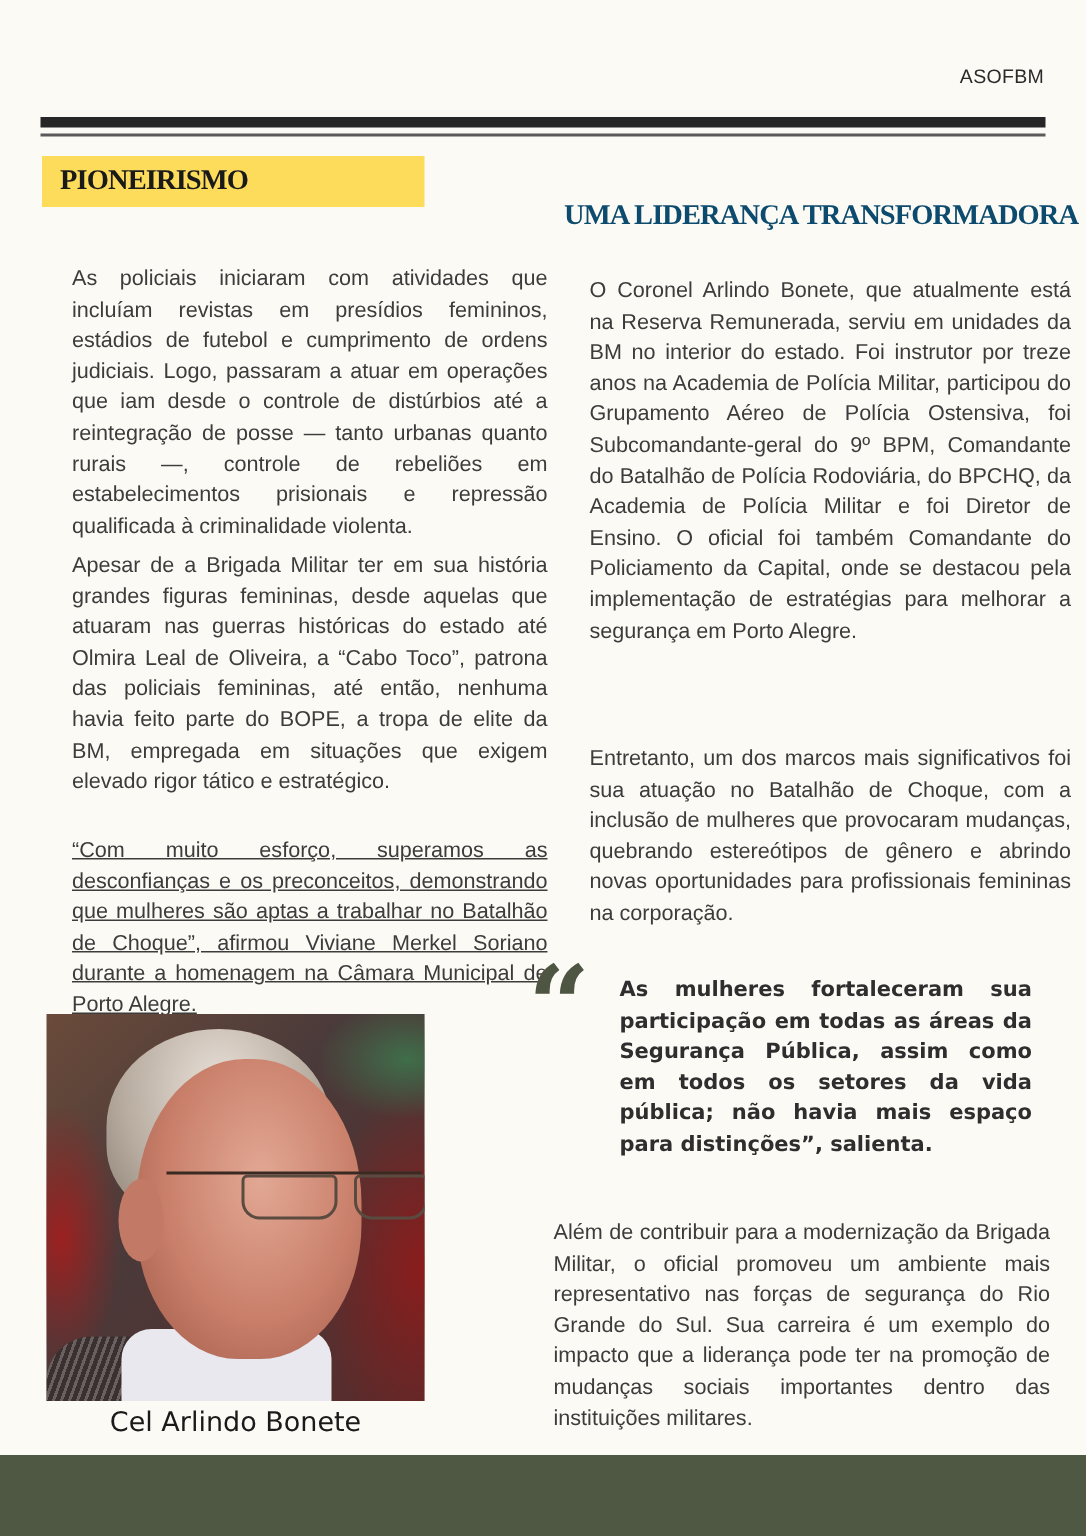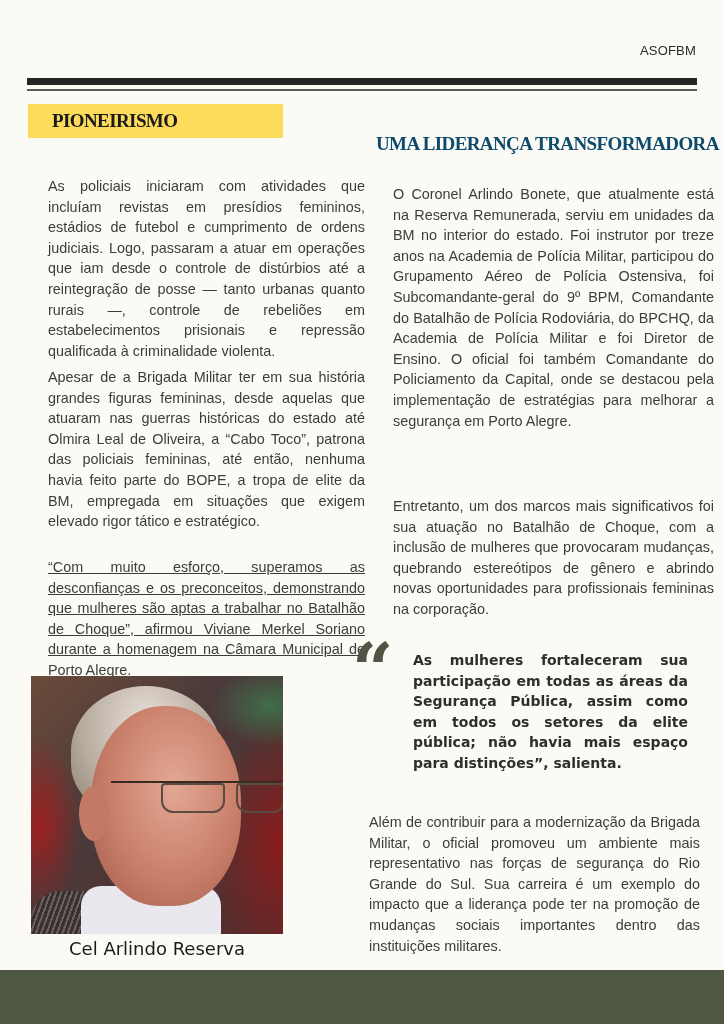--- a/index.html
+++ b/index.html
@@ -22,21 +22,21 @@
       background: #5a5a5a;
     }
     .section-tag {
       position: absolute; left: 28px; top: 104px; width: 255px; height: 34px;
       background: #fddc5c;
       display: flex; align-items: center;
     }
     .section-tag span {
       font-family: "Liberation Serif", "DejaVu Serif", serif;
       font-weight: bold; font-size: 19px; color: #1a1a1a;
-      margin-left: 24px; letter-spacing: -0.6px;
+      margin-left: 12px; letter-spacing: -0.6px;
     }
     .right-heading {
       position: absolute; left: 376px; top: 133px;
       font-family: "Liberation Serif", "DejaVu Serif", serif;
       font-weight: bold; font-size: 19px; color: #0c4a6e;
       letter-spacing: -0.6px; white-space: nowrap;
     }
     .para {
       position: absolute; margin: 16px;
       font-size: 14.4px; line-height: 20.6px; text-align: justify;
@@ -125,26 +125,26 @@
   <p class="para col-left" style="top:541px;text-decoration:underline;">“Com muito esforço, superamos as desconfianças e os preconceitos, demonstrando que mulheres são aptas a trabalhar no Batalhão de Choque”, afirmou Viviane Merkel Soriano durante a homenagem na Câmara Municipal de Porto Alegre.</p>
 
   <div class="photo" role="img" aria-label="Portrait of Cel Arlindo Bonete">
     <div class="jacket"></div>
     <div class="collar"></div>
     <div class="hair"></div>
     <div class="face"></div>
     <div class="ear"></div>
     <div class="glasses"></div>
   </div>
-  <div class="caption">Cel Arlindo Reserva</div>
+  <div class="caption">Cel Arlindo Bonete</div>
 
   <div class="right-heading">UMA LIDERANÇA TRANSFORMADORA</div>
 
   <p class="para col-right" style="top:168px;">O Coronel Arlindo Bonete, que atualmente está na Reserva Remunerada, serviu em unidades da BM no interior do estado. Foi instrutor por treze anos na Academia de Polícia Militar, participou do Grupamento Aéreo de Polícia Ostensiva, foi Subcomandante-geral do 9º BPM, Comandante do Batalhão de Polícia Rodoviária, do BPCHQ, da Academia de Polícia Militar e foi Diretor de Ensino. O oficial foi também Comandante do Policiamento da Capital, onde se destacou pela implementação de estratégias para melhorar a segurança em Porto Alegre.</p>
   <p class="para col-right" style="top:480px;">Entretanto, um dos marcos mais significativos foi sua atuação no Batalhão de Choque, com a inclusão de mulheres que provocaram mudanças, quebrando estereótipos de gênero e abrindo novas oportunidades para profissionais femininas na corporação.</p>
 
   <div class="quote-mark">“</div>
-  <p class="quote-text">As mulheres fortaleceram sua participação em todas as áreas da Segurança Pública, assim como em todos os setores da elite pública; não havia mais espaço para distinções”, salienta.</p>
+  <p class="quote-text">As mulheres fortaleceram sua participação em todas as áreas da Segurança Pública, assim como em todos os setores da vida pública; não havia mais espaço para distinções”, salienta.</p>
 
   <p class="para col-right" style="top:796px; left:353px; width:331px;">Além de contribuir para a modernização da Brigada Militar, o oficial promoveu um ambiente mais representativo nas forças de segurança do Rio Grande do Sul. Sua carreira é um exemplo do impacto que a liderança pode ter na promoção de mudanças sociais importantes dentro das instituições militares.</p>
 
   <div class="footer-band"></div>
 </div>
 
 </body></html>

